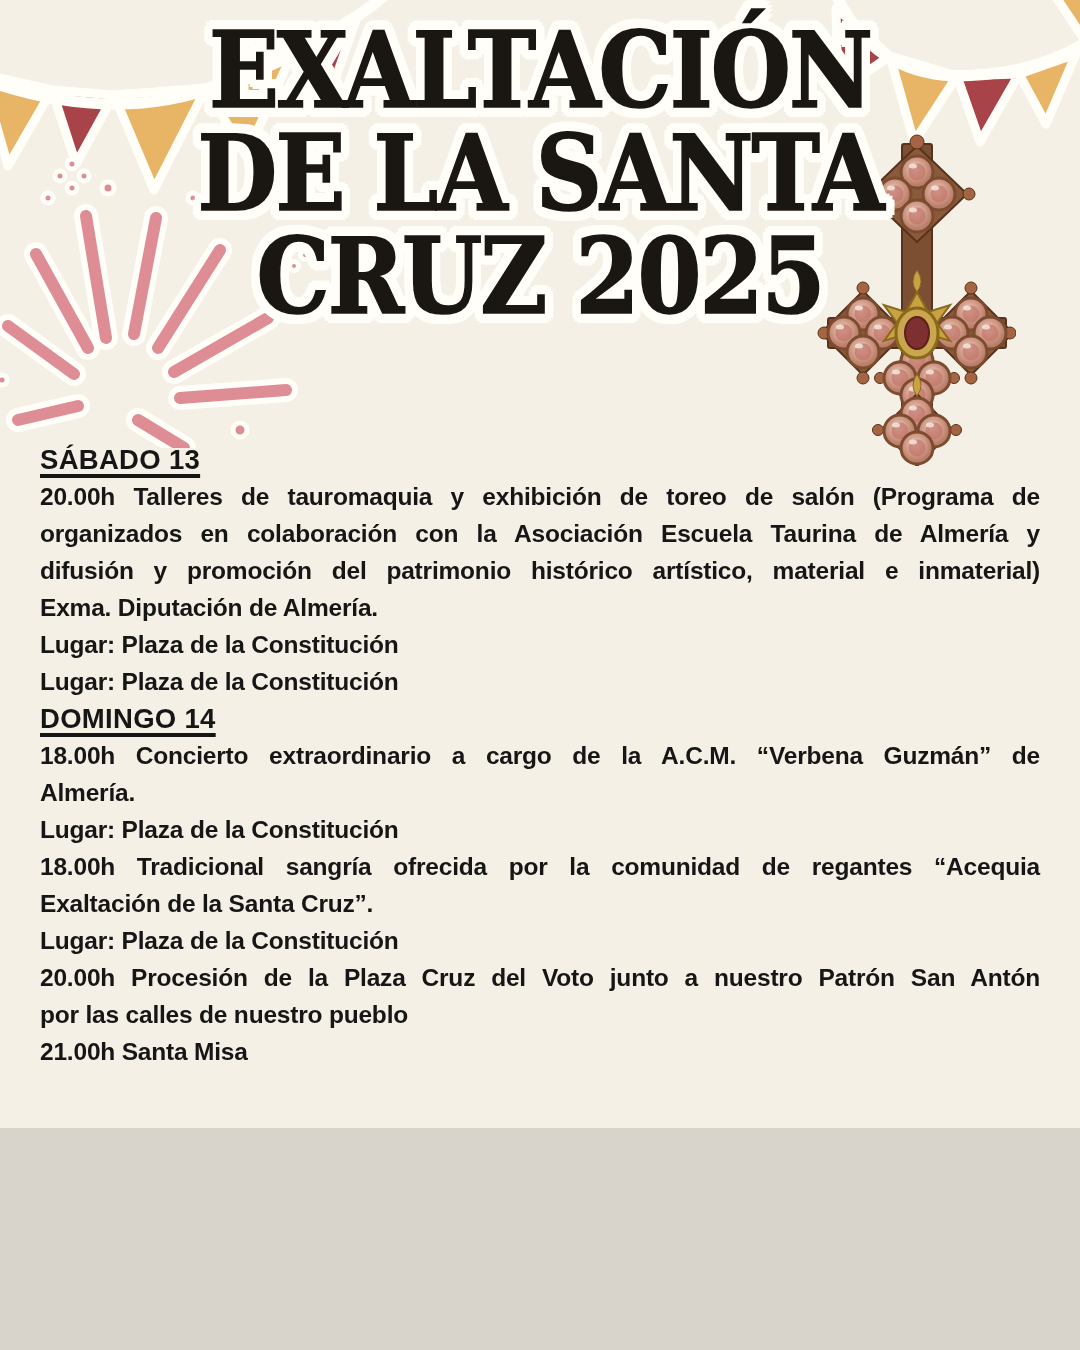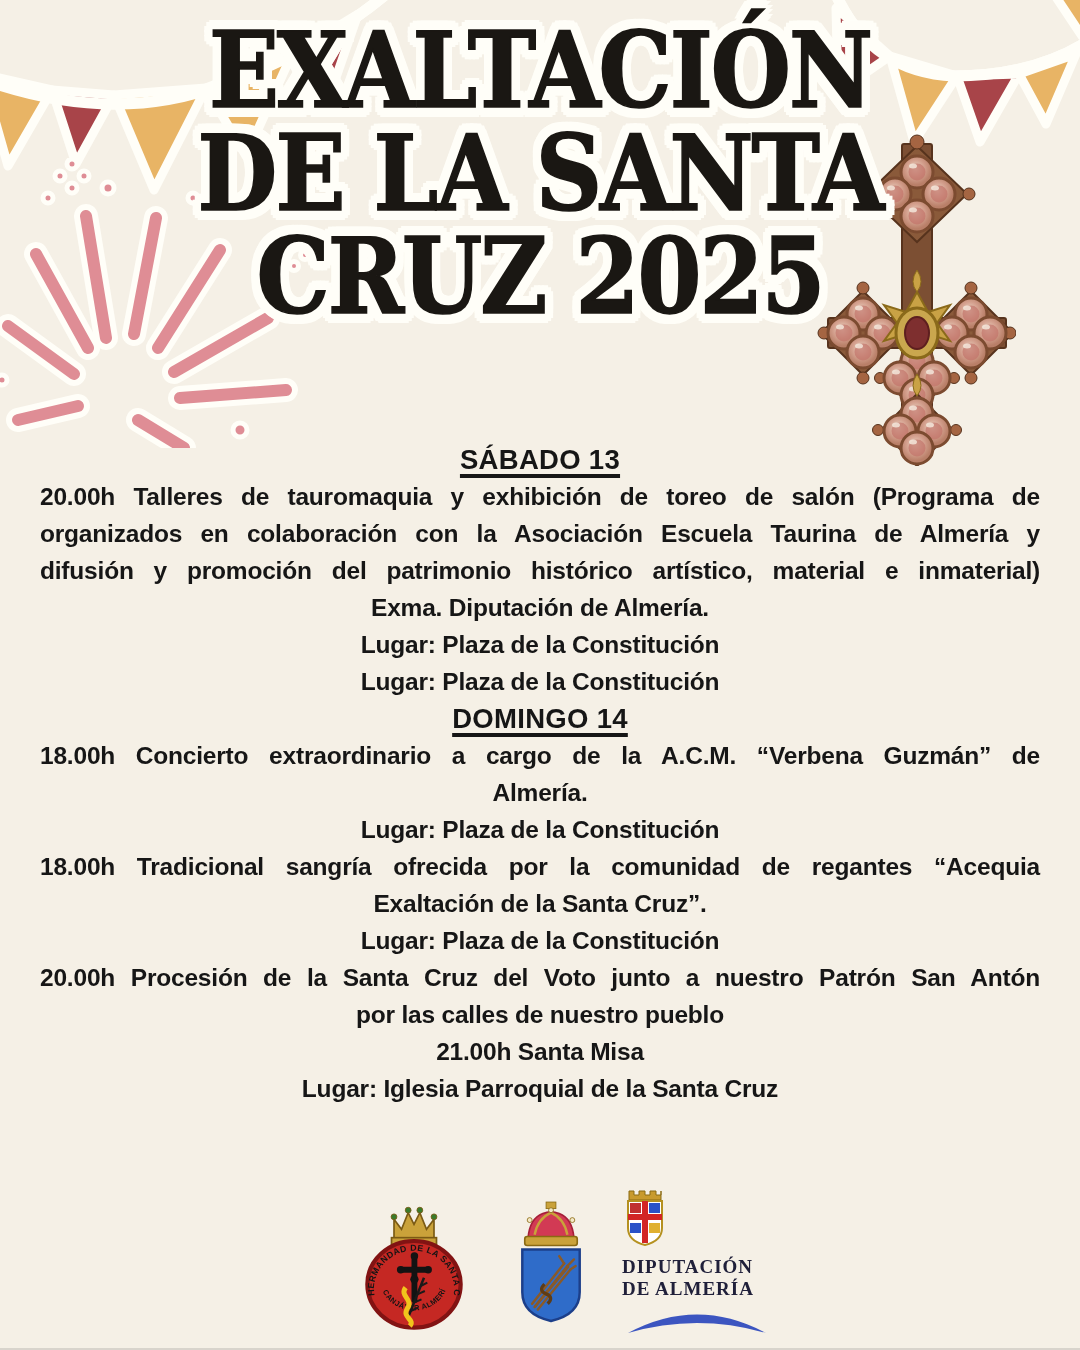--- a/index.html
+++ b/index.html
@@ -1,17 +1,17 @@
 <!DOCTYPE html>
 <html><head>
 <meta charset="utf-8">
 <style>
   html,body { margin:0; padding:0; background:#d8d4cc; }
   #poster {
-    position:relative; width:1080px; height:1348px; margin:0 auto;
+    position:relative; width:1080px; height:1128px; margin:0 auto;
     background:#f5f0e6; overflow:hidden;
     font-family:"Liberation Sans", sans-serif;
   }
   
   .title-wrap { position:absolute; top:20px; left:0; width:1080px; text-align:center; z-index:5; }
   .title-line {
     height:103px; line-height:103px;
     font-family:"DejaVu Serif", serif; font-weight:bold;
     font-size:92px; letter-spacing:-2px; color:#1a1713;
     -webkit-text-stroke:1.5px #1a1713;
@@ -20,21 +20,21 @@
       -9px 0 0 #fffef8, 9px 0 0 #fffef8, 0 -9px 0 #fffef8, 0 9px 0 #fffef8,
       -7px -7px 0 #fffef8, 7px -7px 0 #fffef8, -7px 7px 0 #fffef8, 7px 7px 0 #fffef8,
       -9px 4px 0 #fffef8, 9px 4px 0 #fffef8, -9px -4px 0 #fffef8, 9px -4px 0 #fffef8,
       -4px 9px 0 #fffef8, 4px 9px 0 #fffef8, -4px -9px 0 #fffef8, 4px -9px 0 #fffef8;
   }
   
   .program {
     position:absolute; left:40px; top:441px; width:1000px; z-index:4;
     color:#161616; font-weight:bold; font-size:24.5px; letter-spacing:-0.2px;
   }
-  .pline { height:37px; line-height:37px; white-space:nowrap; text-align:center; }
+  .pline { height:37px; line-height:37px; white-space:nowrap; text-align:left; }
   .pline.jfull { white-space:normal; text-align:justify; text-align-last:justify; }
   .pline.heading {
     font-size:27.5px; letter-spacing:0.3px;
     text-decoration:underline; text-decoration-thickness:3.5px; text-underline-offset:5px;
   }
   
   .svg-abs { position:absolute; }
   
   .dip-block { position:absolute; left:622px; top:1186px; width:160px; text-align:left; z-index:4; }
   .dip-name {
@@ -193,24 +193,23 @@
     <div class="pline">Exma. Diputación de Almería.</div>
     <div class="pline">Lugar: Plaza de la Constitución</div>
     <div class="pline">Lugar: Plaza de la Constitución</div>
     <div class="pline heading">DOMINGO 14</div>
     <div class="pline jfull">18.00h Concierto extraordinario a cargo de la A.C.M. “Verbena Guzmán” de</div>
     <div class="pline">Almería.</div>
     <div class="pline">Lugar: Plaza de la Constitución</div>
     <div class="pline jfull">18.00h Tradicional sangría ofrecida por la comunidad de regantes “Acequia</div>
     <div class="pline">Exaltación de la Santa Cruz”.</div>
     <div class="pline">Lugar: Plaza de la Constitución</div>
-    <div class="pline jfull">20.00h Procesión de la Santa Cruz del Voto junto a nuestro Patrón San Antón</div>
+    <div class="pline jfull">20.00h Procesión de la Plaza Cruz del Voto junto a nuestro Patrón San Antón</div>
     <div class="pline">por las calles de nuestro pueblo</div>
     <div class="pline">21.00h Santa Misa</div>
-    <div class="pline">Lugar: Iglesia Parroquial de la Santa Cruz</div>
   </div>
 
   <svg class="svg-abs" style="left:364px;top:1190px;" width="100" height="152" viewBox="0 0 120 152">
     <path d="M36,44 L36,20 L45,32 L53,12 L60,26 L67,12 L75,32 L84,20 L84,44 Z" fill="#caa23a" stroke="#7a5a14" stroke-width="2"></path>
     <circle cx="36" cy="17" r="3.5" fill="#3a7a2a" stroke="#7a5a14"></circle>
       <circle cx="53" cy="9" r="3.5" fill="#3a7a2a" stroke="#7a5a14"></circle>
     <circle cx="67" cy="9" r="3.5" fill="#3a7a2a" stroke="#7a5a14"></circle>
       <circle cx="84" cy="17" r="3.5" fill="#3a7a2a" stroke="#7a5a14"></circle>
     <rect x="33" y="42" width="54" height="8" fill="#caa23a" stroke="#7a5a14" stroke-width="2"></rect>
     <ellipse cx="60" cy="98" rx="56" ry="52" fill="#c52823" stroke="#821313" stroke-width="5"></ellipse>

